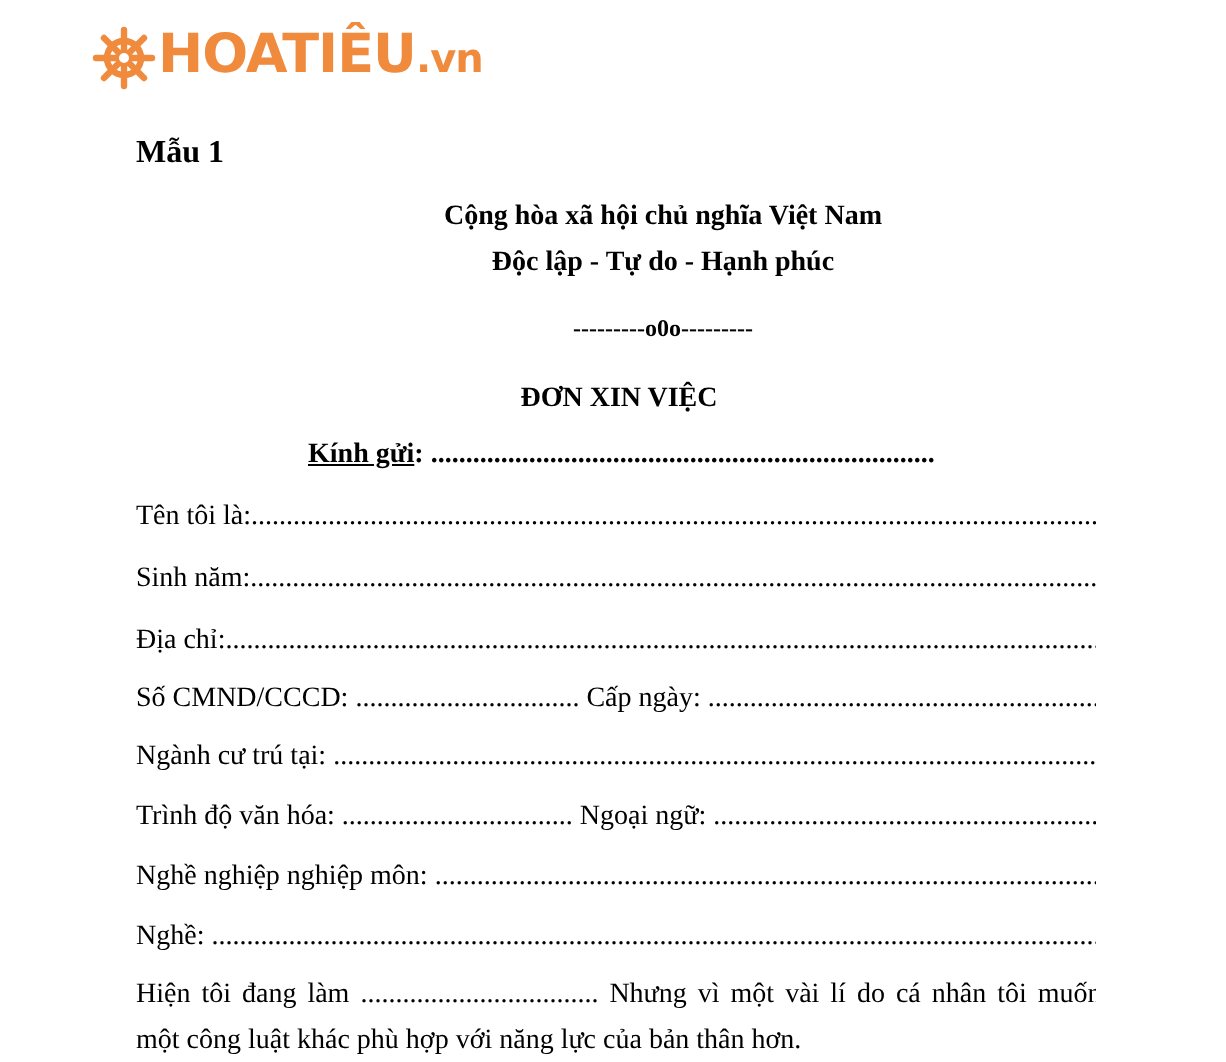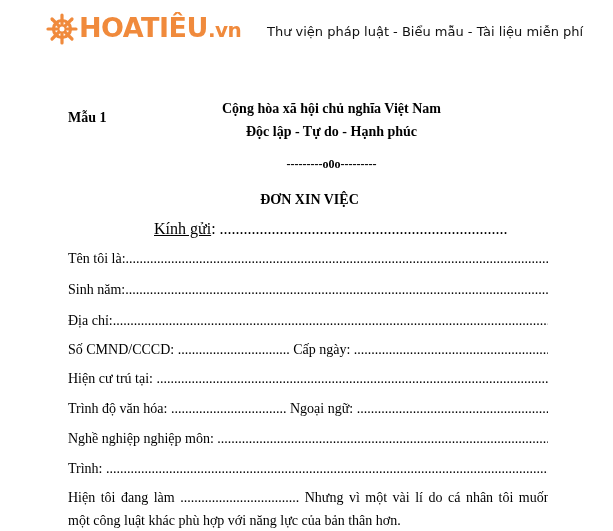--- a/index.html
+++ b/index.html
@@ -4,27 +4,27 @@
 <style>
   html, body { margin: 0; padding: 0; background: #ffffff; }
   body { width: 613px; height: 531px; overflow: hidden; position: relative; font-family: "Liberation Serif", serif; color: #000; }
   .header { position: absolute; left: 0; top: 0; width: 527px; height: 60px; }
   .logo { position: absolute; left: 46px; top: 12px; display: flex; align-items: center; }
   .logo svg { width: 32px; height: 32px; }
   .logo-text { font-family: "DejaVu Sans", sans-serif; font-weight: bold; font-size: 27px; color: #f08a3c; letter-spacing: -0.5px; margin-left: 1px; line-height: 32px; }
   .logo-text .dom { font-size: 20px; font-weight: bold; }
   .tagline { position: absolute; left: 267px; top: 24px; font-family: "DejaVu Sans", sans-serif; font-size: 13px; color: #111; white-space: nowrap; }
   .doc { position: absolute; left: 0; top: 0; width: 613px; }
-  .mau { position: absolute; left: 68px; top: 68px; font-weight: bold; font-size: 14px; margin-top: 42px; }
+  .mau { position: absolute; left: 68px; top: 68px; font-weight: bold; font-size: 16px; }
   .center { position: absolute; left: 0; width: 613px; text-align: center; font-weight: bold; font-size: 14px; white-space: nowrap; }
   .c1 { top: 101px; left: 25px; }
   .c2 { top: 124px; left: 25px; }
   .c3 { top: 157px; left: 25px; font-size: 12px; }
   .c4 { top: 192px; left: 3px; }
-  .kinh { position: absolute; left: 154px; top: 220px; font-weight: normal; font-size: 16px; white-space: nowrap; }
+  .kinh { position: absolute; left: 154px; top: 220px; font-weight: bold; font-size: 14px; white-space: nowrap; }
   .kinh u { text-decoration: underline; }
   .line { position: absolute; left: 68px; font-size: 14px; white-space: nowrap; width: 480px; overflow: hidden; }
   .dots { color: #000; letter-spacing: 0px; }
 </style>
 </head>
 <body>
 
 <div class="header">
   <div class="logo">
     <svg viewBox="0 0 32 32">
@@ -32,37 +32,36 @@
         <circle cx="16" cy="16" r="8.5"></circle>
         <line x1="16" y1="2" x2="16" y2="30"></line>
         <line x1="2" y1="16" x2="30" y2="16"></line>
         <line x1="6" y1="6" x2="26" y2="26"></line>
         <line x1="26" y1="6" x2="6" y2="26"></line>
       </g>
       <circle cx="16" cy="16" r="3.5" fill="#ffffff" stroke="#f08a3c" stroke-width="2"></circle>
     </svg>
     <span class="logo-text"><span>HOATIÊU</span><span class="dom">.vn</span></span>
   </div>
-  <div class="tagline">Thư viện pháp luật - Biểu mẫu - Tài liệu miễn phí</div>
 </div>
 
 <div class="doc">
   <div class="mau">Mẫu 1</div>
   <div class="center c1">Cộng hòa xã hội chủ nghĩa Việt Nam</div>
   <div class="center c2">Độc lập - Tự do - Hạnh phúc</div>
   <div class="center c3">---------o0o---------</div>
   <div class="center c4">ĐƠN XIN VIỆC</div>
 
   <div class="kinh">
     <u>Kính gửi</u><span>: </span><span>........................................................................</span>
   </div>
 
   <div class="line" style="top:251px"><span>Tên tôi là:</span><span class="dots">.....................................................................................................................................</span></div>
   <div class="line" style="top:282px"><span>Sinh năm:</span><span class="dots">......................................................................................................................................</span></div>
   <div class="line" style="top:313px"><span>Địa chỉ:</span><span class="dots">........................................................................................................................................</span></div>
   <div class="line" style="top:342px"><span>Số CMND/CCCD: ................................ Cấp ngày: </span><span class="dots">............................................................................</span></div>
-  <div class="line" style="top:371px"><span>Hiện cư trú tại: </span><span class="dots">...........................................................................................................................</span></div>
+  <div class="line" style="top:371px"><span>Ngành cư trú tại: </span><span class="dots">...........................................................................................................................</span></div>
   <div class="line" style="top:401px"><span>Trình độ văn hóa: ................................. Ngoại ngữ: </span><span class="dots">............................................................................</span></div>
   <div class="line" style="top:431px"><span>Nghề nghiệp nghiệp môn: </span><span class="dots">.........................................................................................................</span></div>
-  <div class="line" style="top:461px"><span>Trình: </span><span class="dots">...................................................................................................................................</span></div>
+  <div class="line" style="top:461px"><span>Nghề: </span><span class="dots">...................................................................................................................................</span></div>
   <div class="line" style="top:490px; word-spacing:2px"><span>Hiện tôi đang làm .................................. Nhưng vì một vài lí do cá nhân tôi muốn tìm</span></div>
   <div class="line" style="top:513px"><span>một công luật khác phù hợp với năng lực của bản thân hơn.</span></div>
 </div>
 
 </body></html>

